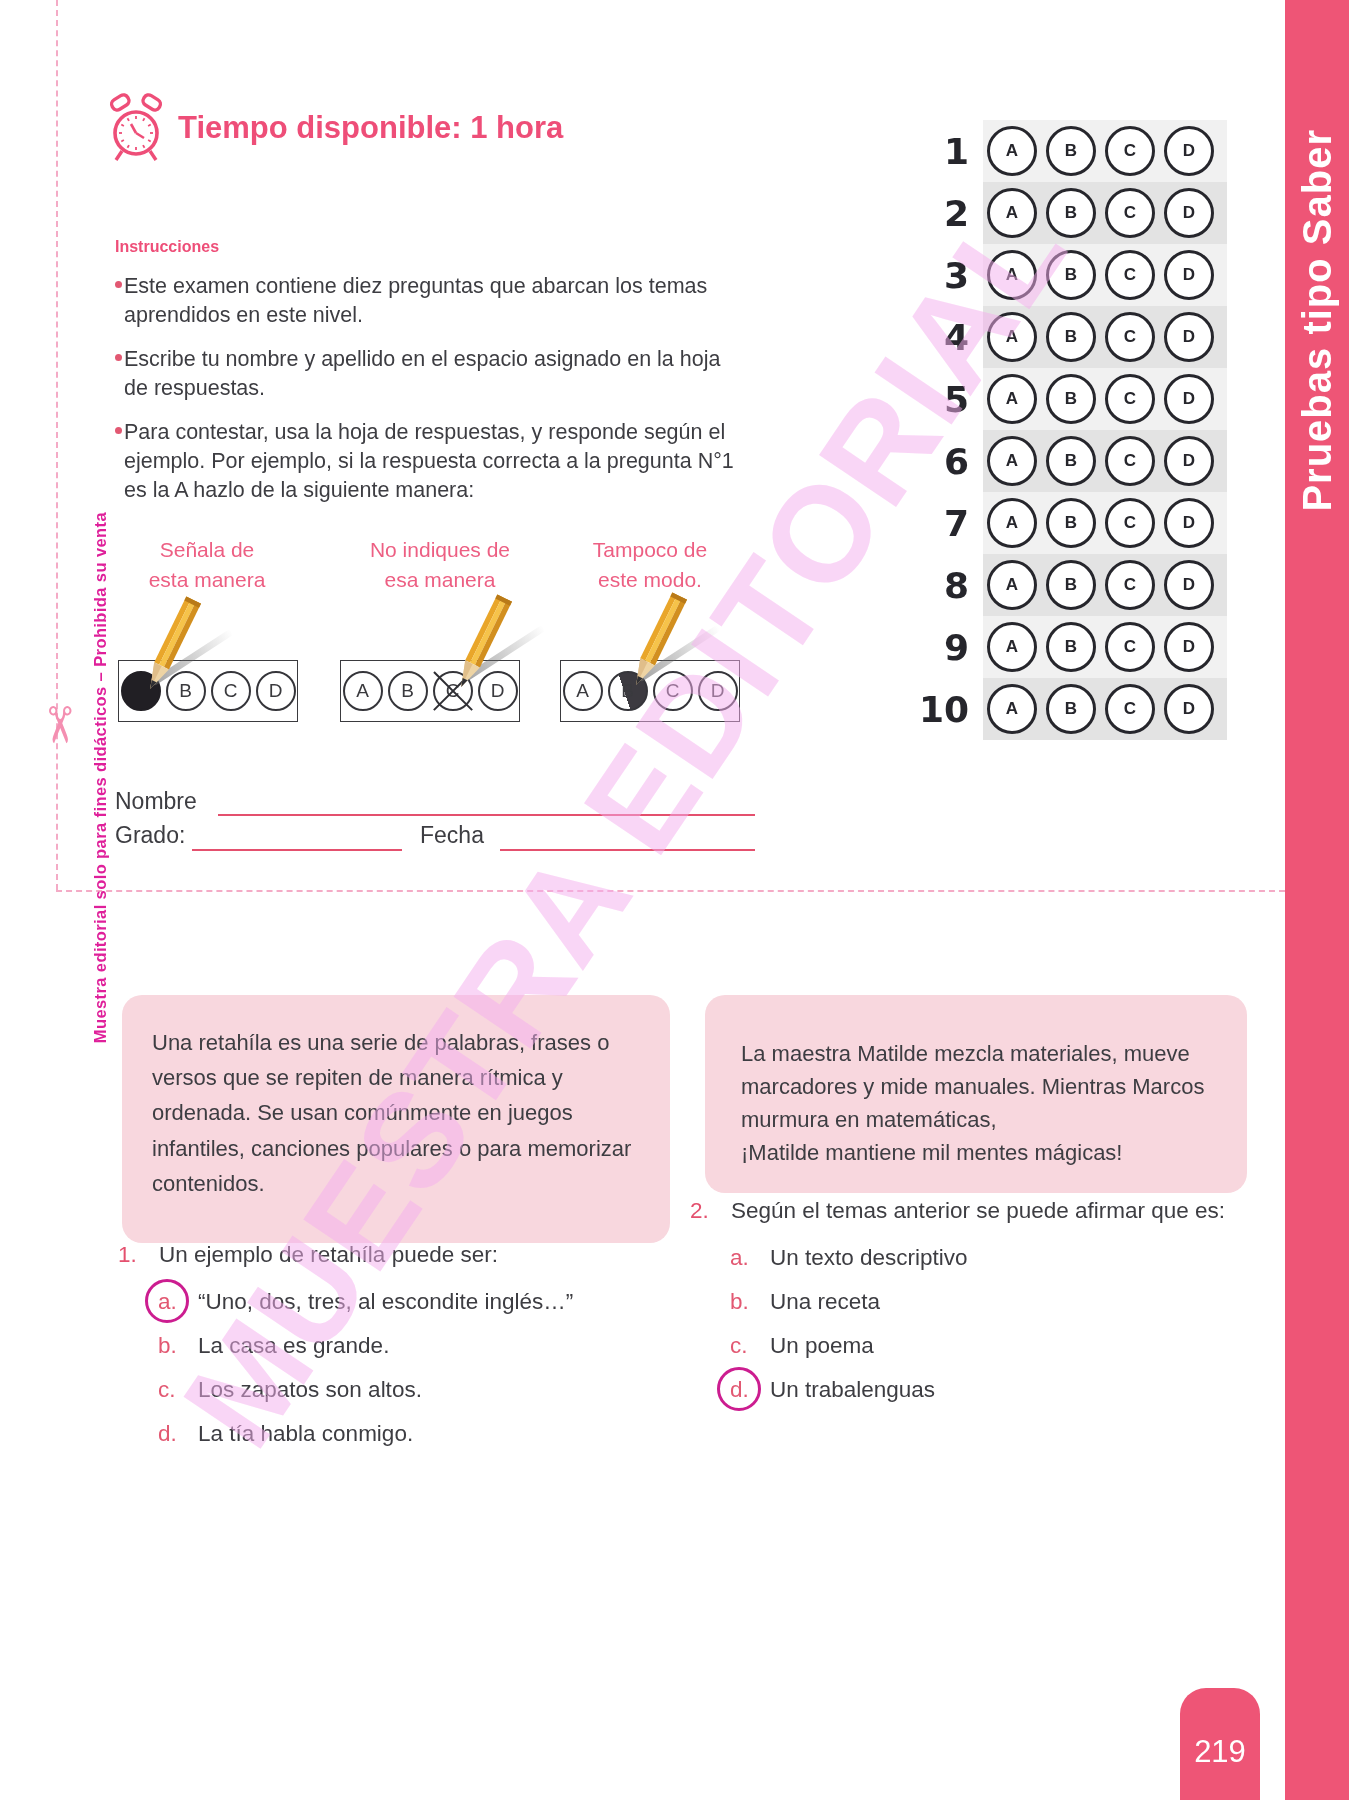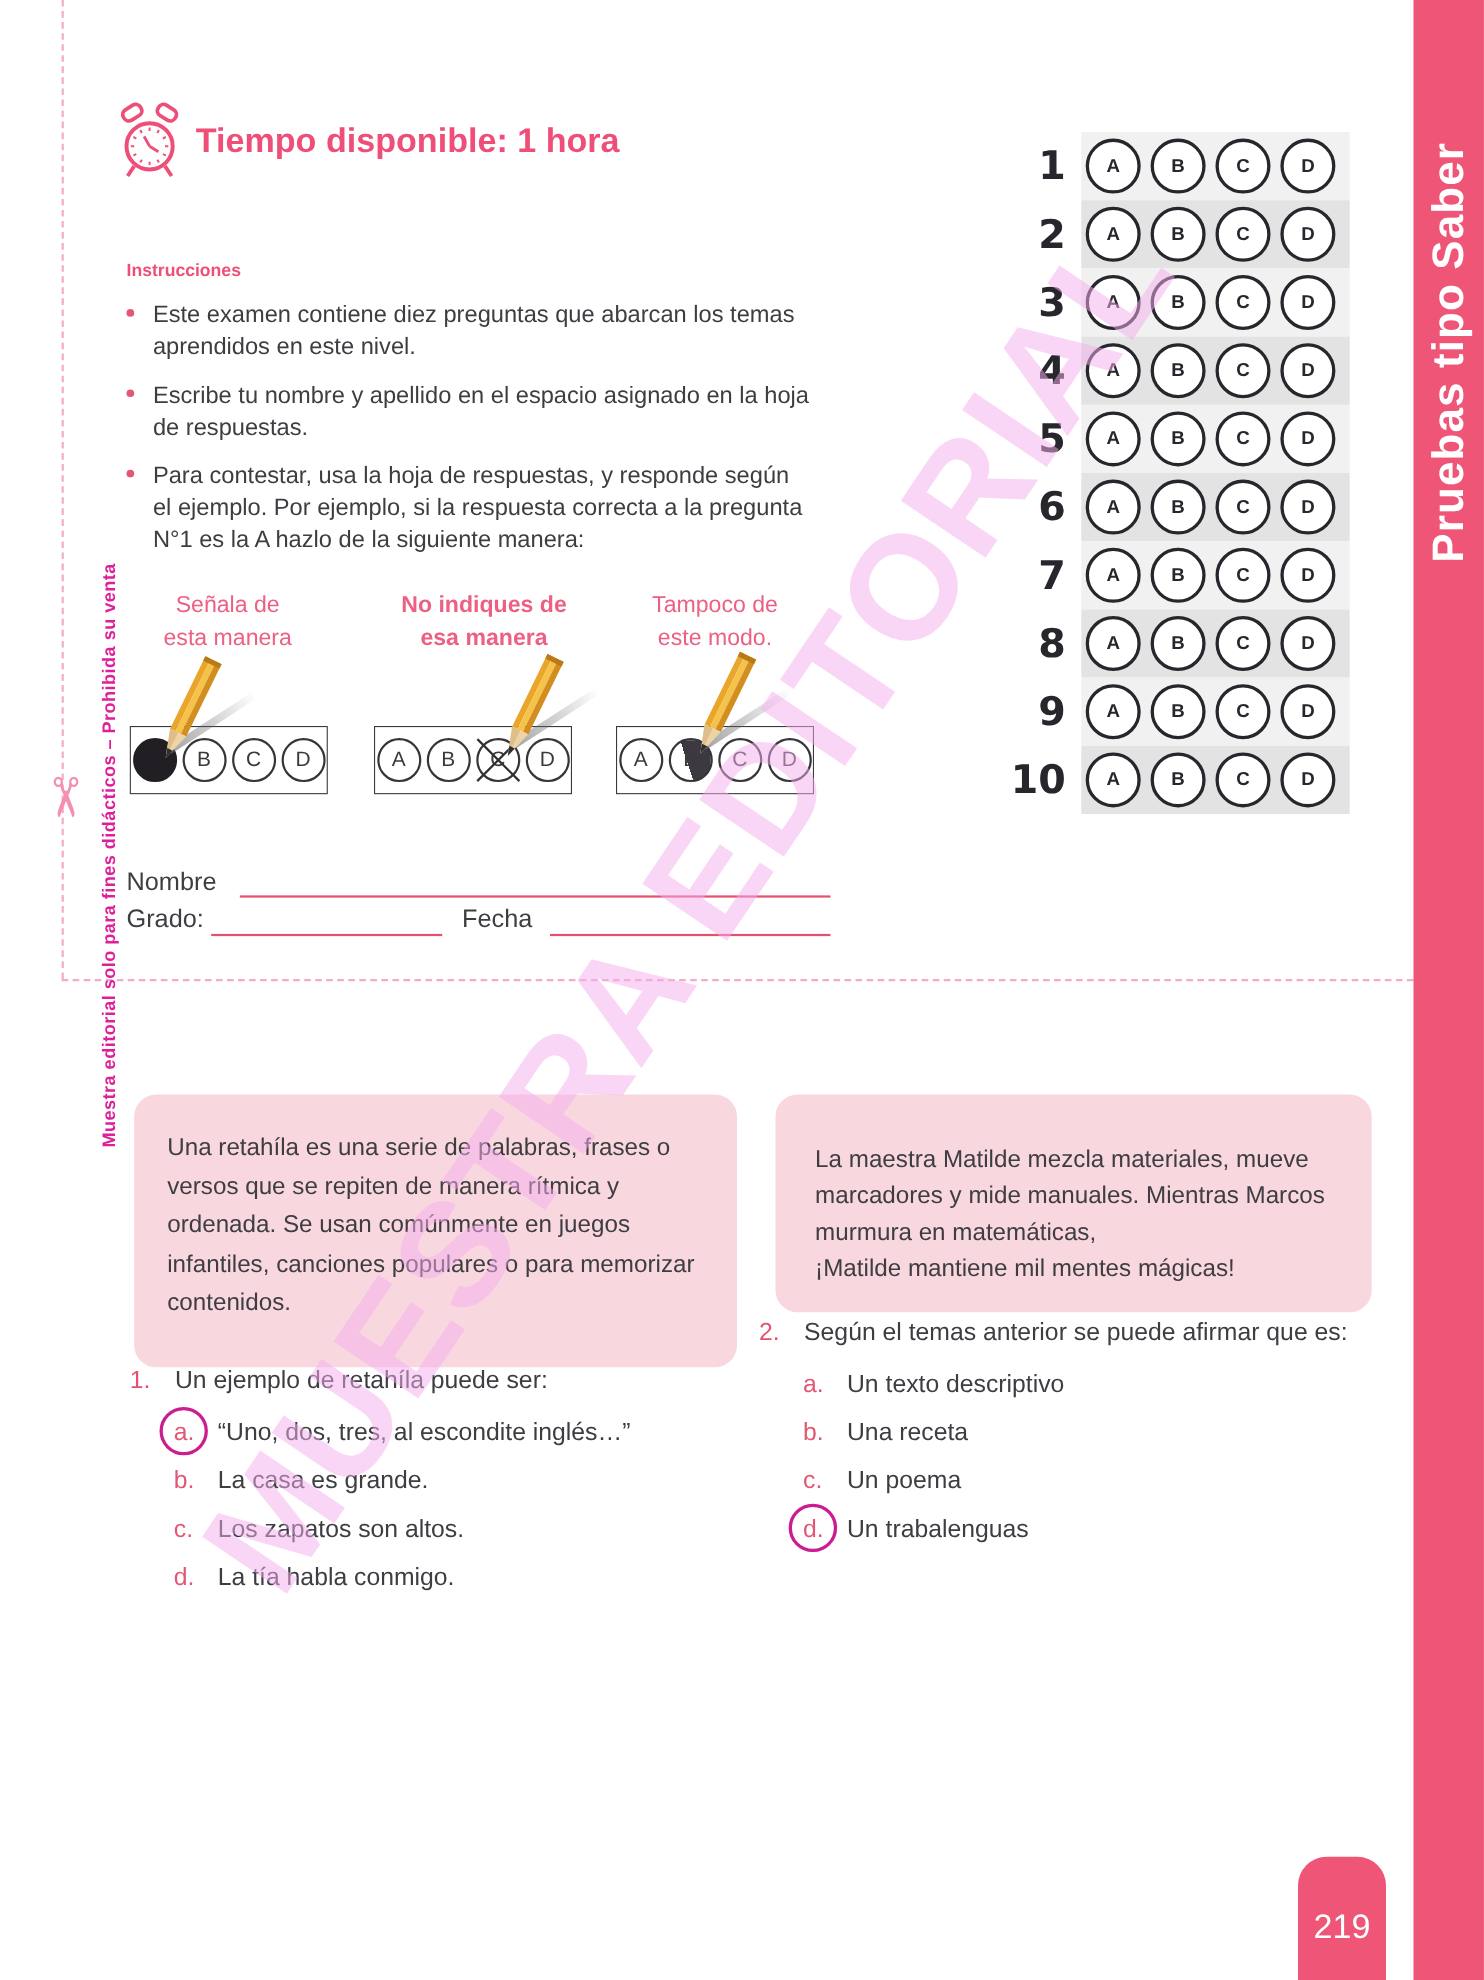--- a/index.html
+++ b/index.html
@@ -14,26 +14,26 @@
   #left-note{position:absolute;left:86px;top:505px;width:28px;height:545px;display:flex;
              align-items:center;justify-content:center;}
   .vtext{writing-mode:vertical-rl;transform:rotate(180deg);white-space:nowrap;}
   #left-note span{font-size:16.5px;font-weight:600;color:#df1f9a;letter-spacing:.4px;}
   
   #clock{position:absolute;left:104px;top:90px;}
   #title{position:absolute;left:178px;top:110px;font-size:31px;font-weight:700;color:#ee4e78;}
   
   #instr-head{position:absolute;left:115px;top:238px;font-size:16px;font-weight:700;color:#ee4e78;}
   #bullets{position:absolute;left:115px;top:272px;width:625px;margin:0;padding:0;list-style:none;}
-  .bullet{display:flex;gap:17px;margin-bottom:16px;font-size:21.5px;line-height:1.33;color:#3d3d42;}
+  .bullet{display:flex;gap:2px;margin-bottom:16px;font-size:21.5px;line-height:1.33;color:#3d3d42;}
   .dot{width:7px;height:7px;border-radius:50%;background:#e25872;margin-top:9px;flex:none;}
   
   .ex-label{position:absolute;top:535px;text-align:center;color:#ed5f83;font-size:21px;line-height:1.45;}
   #ex-label-0{left:142px;width:130px;}
-  #ex-label-1{left:360px;width:160px;font-weight:bold;}
+  #ex-label-1{left:360px;width:160px;}
   #ex-label-2{left:585px;width:130px;}
   .ex-box{position:absolute;top:660px;width:180px;height:62px;border:1.6px solid #3a3a3e;background:#fff;
           display:flex;align-items:center;justify-content:center;gap:5px;z-index:2;box-sizing:border-box;}
   #ex-box-0{left:118px;}#ex-box-1{left:340px;}#ex-box-2{left:560px;}
   .ex-bubble{width:40px;height:40px;border:2px solid #35353a;border-radius:50%;display:flex;
              align-items:center;justify-content:center;font-size:19px;color:#3a3a3e;position:relative;
              background:#fff;flex:none;box-sizing:border-box;}
   .ex-bubble.filled{background:#211f24;border-color:#211f24;color:transparent;}
   .ex-bubble.half-filled{background:linear-gradient(72deg,#fff 42%,#3c3a40 42%);}
   .ex-bubble.crossed::before,.ex-bubble.crossed::after{content:"";position:absolute;width:54px;height:2.2px;

